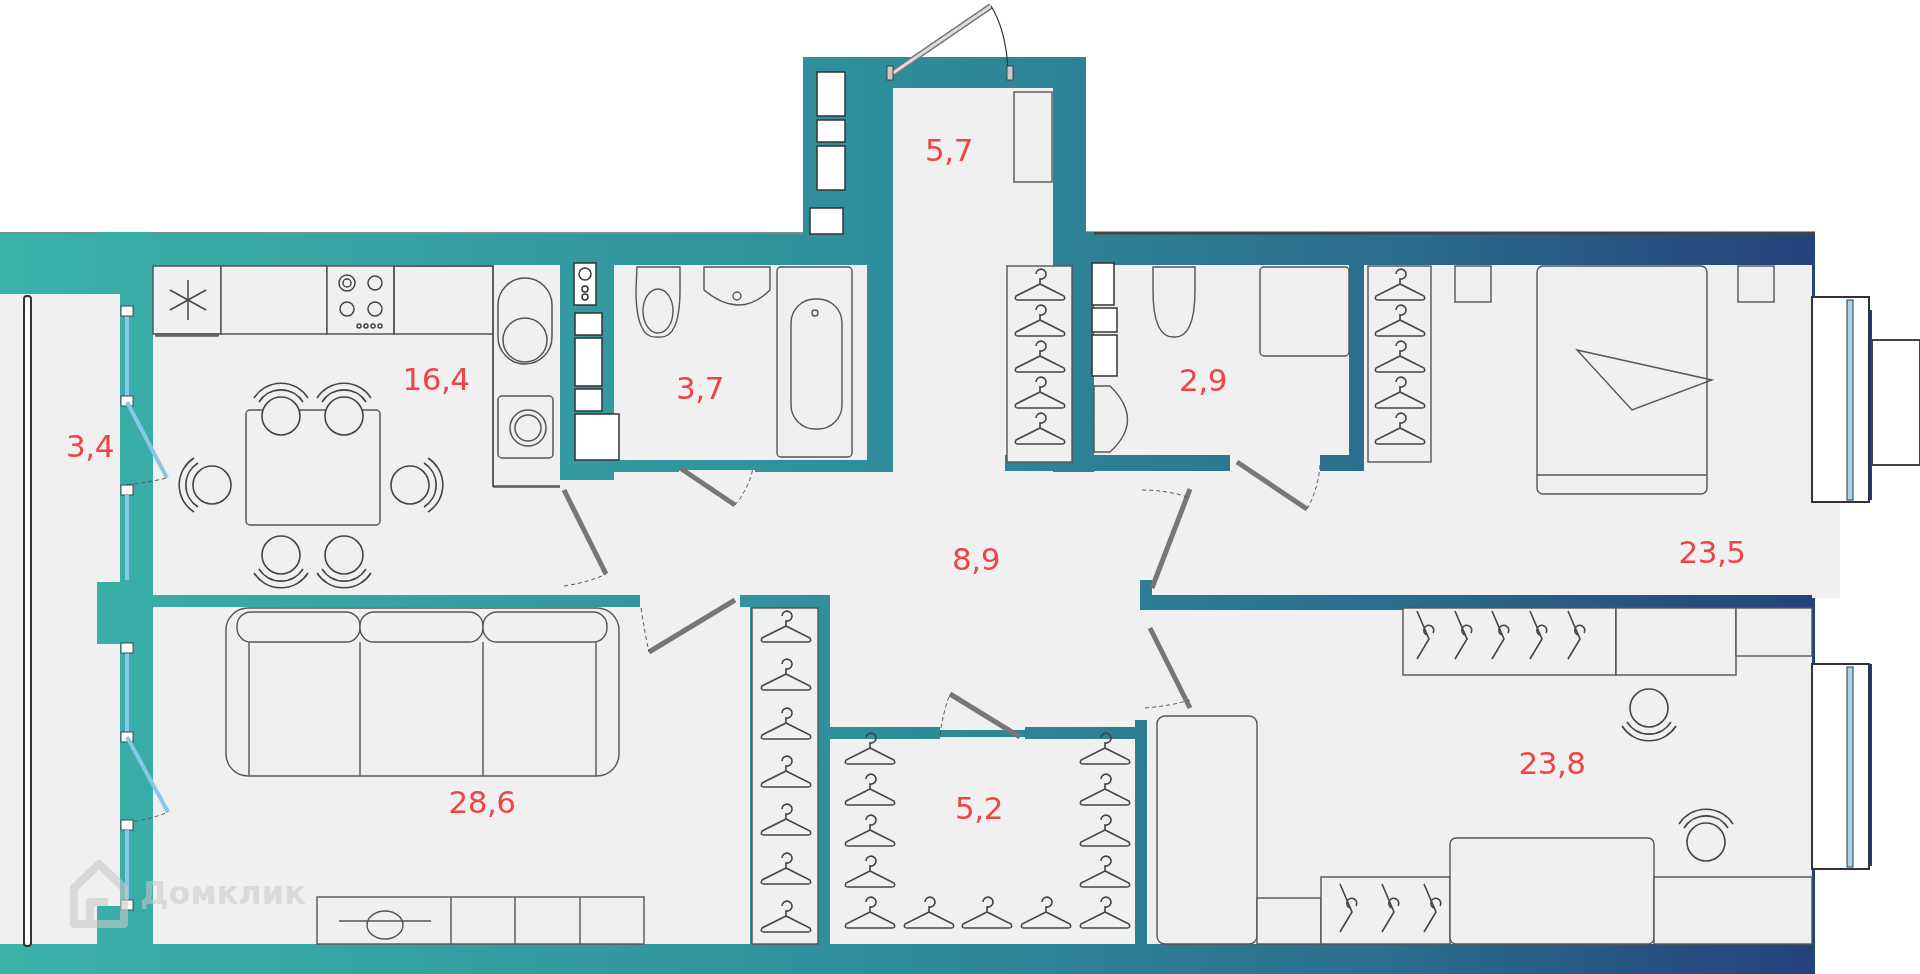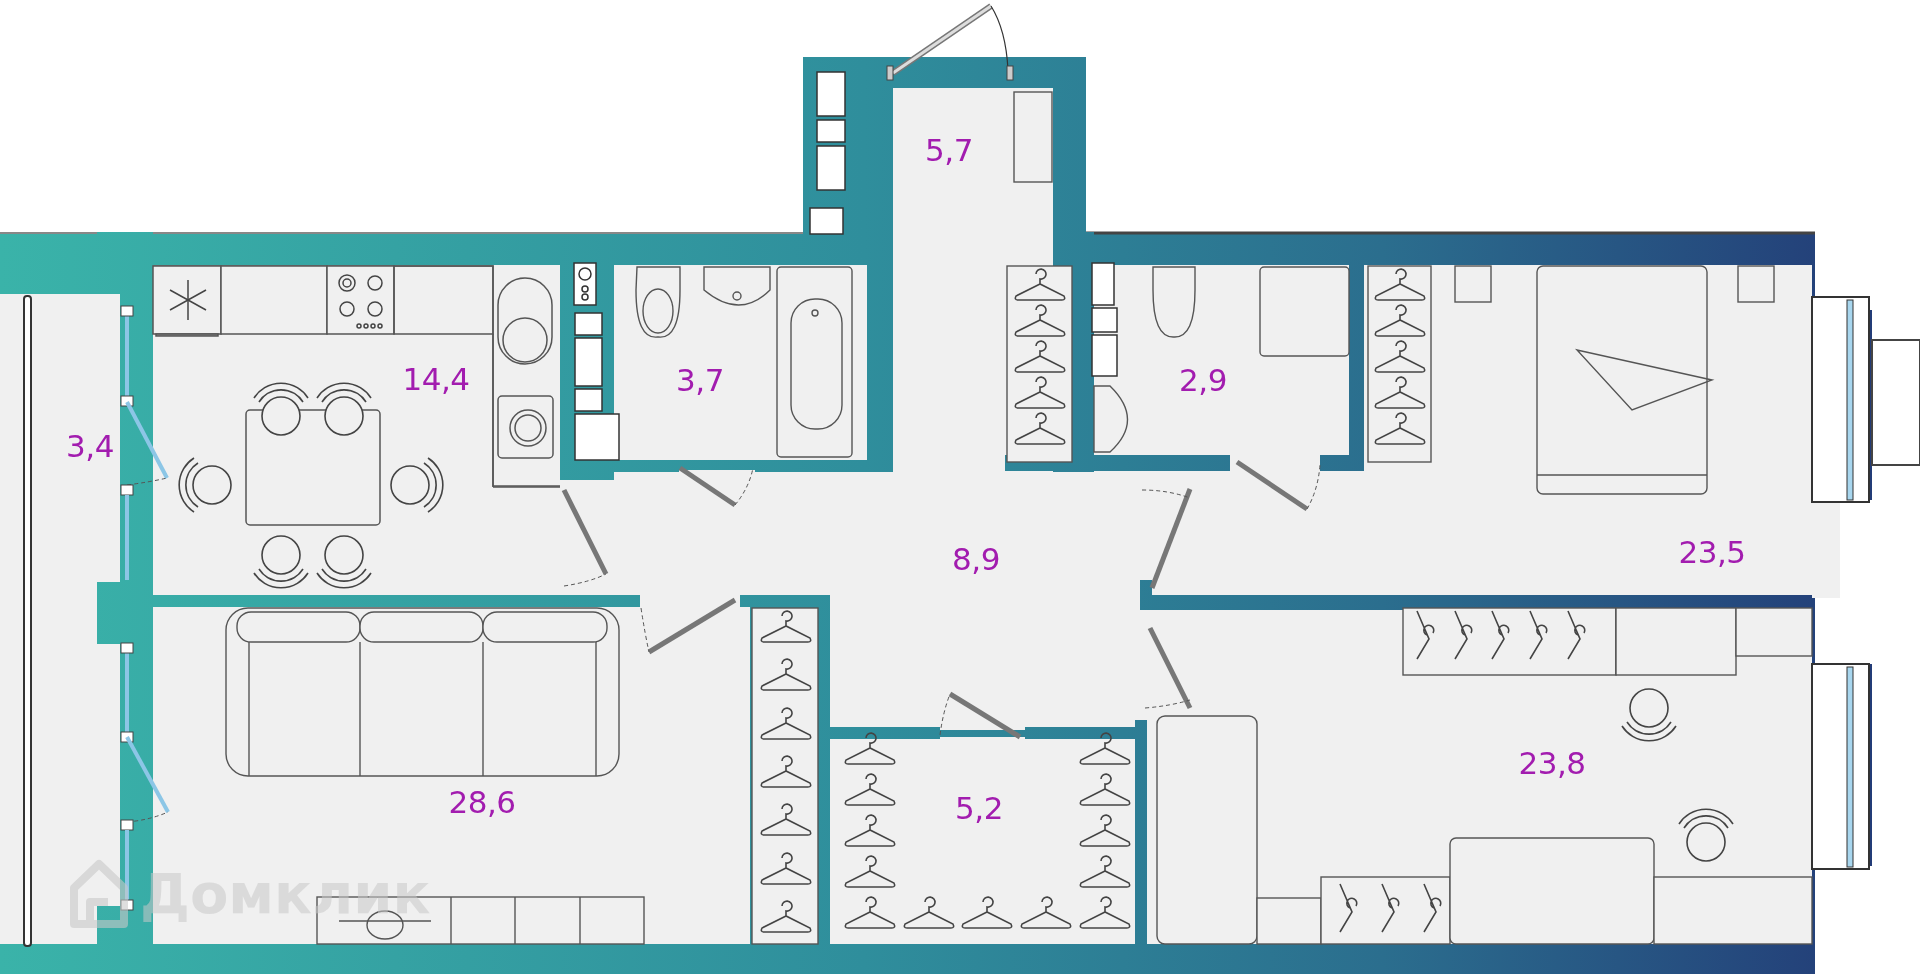--- a/index.html
+++ b/index.html
@@ -1,19 +1,19 @@
 <!DOCTYPE html>
 <html><head>
 <meta charset="utf-8">
 <style>
   html, body { margin: 0; padding: 0; background: #ffffff; }
   body { width: 1920px; height: 974px; overflow: hidden; position: relative; font-family: "DejaVu Sans", sans-serif; }
   #plan { position: absolute; left: 0; top: 0; width: 1920px; height: 974px; }
-  .room-label { position: absolute; font-family: "DejaVu Sans", sans-serif; font-size: 31px; color: #a21caf; transform: translate(-50%, -50%); white-space: nowrap; letter-spacing: -0.5px; }
-  .watermark { position: absolute; left: 68px; top: 858px; display: flex; align-items: center; gap: 10px; color: rgba(200,200,200,0.55); font-family: "DejaVu Sans", sans-serif; font-size: 56px; font-weight: bold; }
+  .room-label { position: absolute; font-family: "DejaVu Sans", sans-serif; font-size: 31px; color: #ef4444; transform: translate(-50%, -50%); white-space: nowrap; letter-spacing: -0.5px; }
+  .watermark { position: absolute; left: 68px; top: 858px; display: flex; align-items: center; gap: 10px; color: rgba(200,200,200,0.55); font-family: "DejaVu Sans", sans-serif; font-size: 32px; font-weight: bold; }
   .watermark svg { width: 62px; height: 70px; }
   .room { cursor: pointer; }
 </style>
 </head>
 <body>
 
 <svg id="plan" viewBox="0 0 1920 974" xmlns="http://www.w3.org/2000/svg">
   <defs>
     <linearGradient id="wallGrad" x1="0" y1="0" x2="1920" y2="0" gradientUnits="userSpaceOnUse">
       <stop offset="0" stop-color="#3AB3A9"></stop>
@@ -333,22 +333,22 @@
 
     <line x1="1150" y1="628" x2="1190" y2="708" stroke-width="5"></line>
     <path d="M1145,708 Q1170,706 1190,700" stroke-dasharray="4,3" stroke="#555"></path>
 
     <line x1="950" y1="694" x2="1020" y2="737" stroke-width="5"></line>
     <path d="M940,735 Q943,712 950,694" stroke-dasharray="4,3" stroke="#555"></path>
   </g>
 </svg>
 
 <div class="room room-label" style="left:90px;top:446px">3,4</div>
-<div class="room room-label" style="left:436px;top:379px">14,4</div>
-<div class="room room-label" style="left:700px;top:380px">3,7</div>
+<div class="room room-label" style="left:436px;top:379px">16,4</div>
+<div class="room room-label" style="left:700px;top:388px">3,7</div>
 <div class="room room-label" style="left:949px;top:150px">5,7</div>
 <div class="room room-label" style="left:1203px;top:380px">2,9</div>
 <div class="room room-label" style="left:1712px;top:552px">23,5</div>
 <div class="room room-label" style="left:976px;top:559px">8,9</div>
 <div class="room room-label" style="left:482px;top:802px">28,6</div>
 <div class="room room-label" style="left:979px;top:808px">5,2</div>
 <div class="room room-label" style="left:1552px;top:763px">23,8</div>
 
 <div class="watermark">
   <svg viewBox="0 0 62 70">

